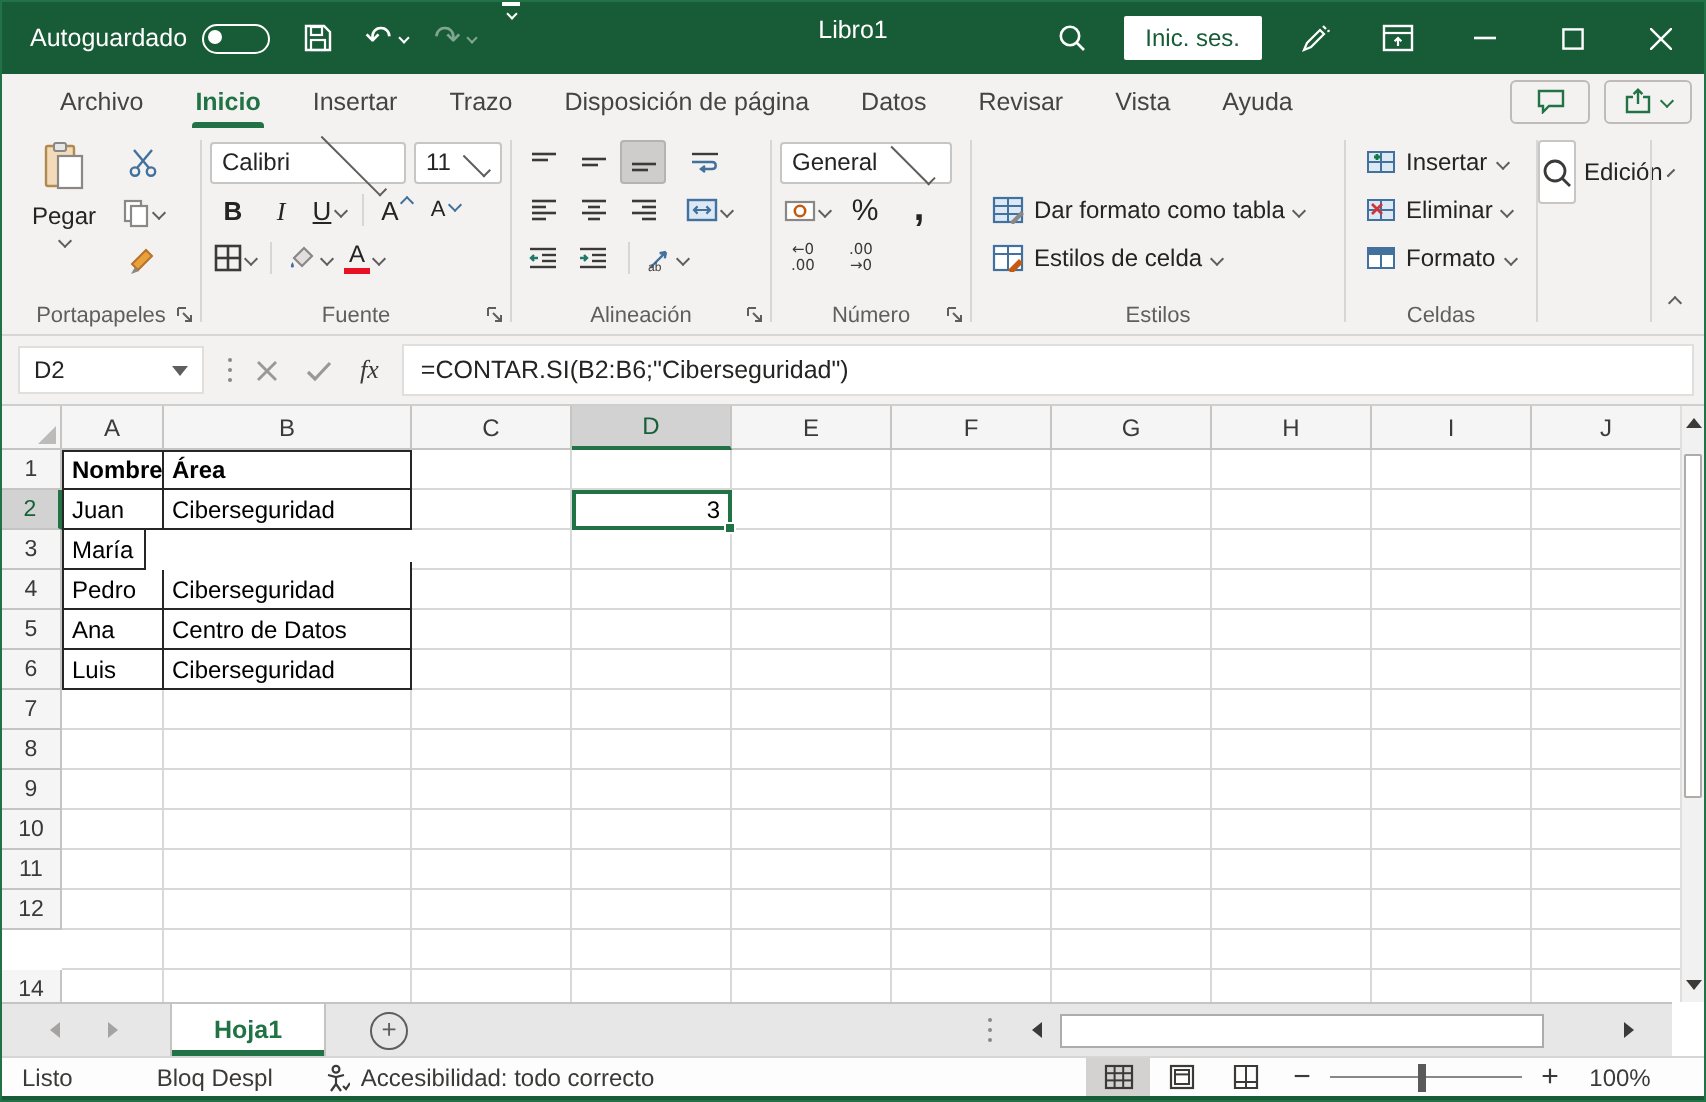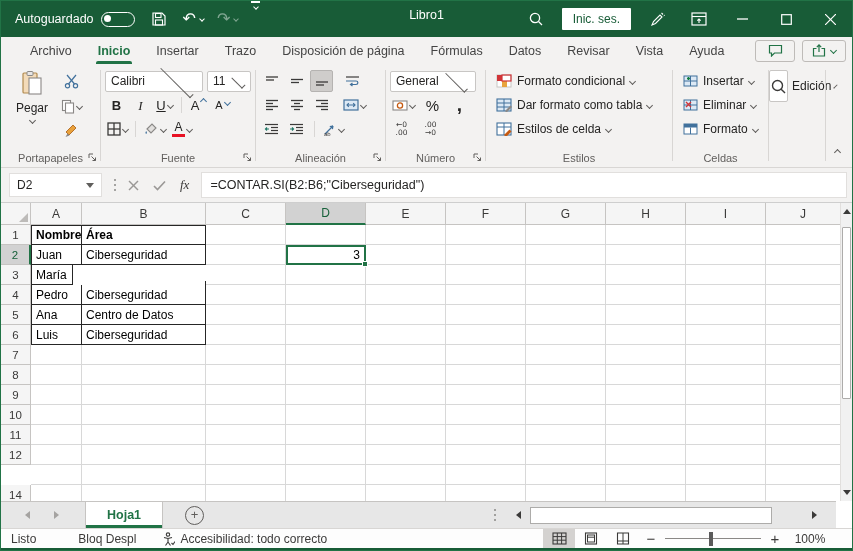--- a/index.html
+++ b/index.html
@@ -193,21 +193,20 @@
     </div>
   </div>
 
   <div class="tabrow">
     <div style="display:flex;height:100%">
         <div class="tab">Archivo</div>
         <div class="tab active">Inicio</div>
         <div class="tab">Insertar</div>
         <div class="tab">Trazo</div>
         <div class="tab">Disposición de página</div>
-        <div class="tab">Fórmulas</div>
         <div class="tab">Datos</div>
         <div class="tab">Revisar</div>
         <div class="tab">Vista</div>
         <div class="tab">Ayuda</div>
       </div>
     <div class="trbtns">
       <span class="trbtn" style="width:40px">
         <svg width="15" height="13" viewBox="0 0 15 13">
             <path d="M1.5 1.5 h12 v7.5 h-7 l-3 3 v-3 h-2 z" fill="none" stroke="#217346" stroke-width="1.2"></path>
           </svg>
@@ -474,32 +473,20 @@
       <span class="dlg">
           <svg width="9" height="9" viewBox="0 0 9 9">
             <path d="M1 1 H5 M1 1 V5" stroke="#605E5C" fill="none"></path>
             <path d="M3.5 3.5 L7.5 7.5 M7.5 4.5 V7.5 H4.5" stroke="#605E5C" fill="none"></path>
           </svg>
         </span>
     </div>
     <div class="gsep" style="left:484px"></div>
 
     <div class="group" style="left:485px;width:186px">
-      <div class="rrow r1" style="left:6px">
-        <span class="srow">
-          <svg width="16" height="14" viewBox="0 0 16 14">
-              <rect x="1" y="1" width="14" height="12" fill="#fff" stroke="#C8C6C4" stroke-width="1"></rect>
-              <rect x="1" y="1" width="5" height="6" fill="#D13438"></rect>
-              <rect x="6" y="7" width="5" height="6" fill="#E8A33D"></rect>
-              <rect x="6" y="1" width="9" height="6" fill="none" stroke="#D13438" stroke-width="1.2"></rect>
-            </svg>
-          <span class="slabel">Formato condicional</span>
-          <span class="chev"></span>
-        </span>
-      </div>
       <div class="rrow r2" style="left:6px">
         <span class="srow">
           <svg width="16" height="14" viewBox="0 0 16 14">
               <rect x="1" y="1" width="14" height="12" fill="#DCE9F5" stroke="#41719C" stroke-width="1.1"></rect>
               <line x1="1" y1="5" x2="15" y2="5" stroke="#41719C"></line>
               <line x1="1" y1="9" x2="15" y2="9" stroke="#41719C"></line>
               <line x1="8" y1="1" x2="8" y2="13" stroke="#41719C"></line>
               <path d="M9 13 L14.5 7.5 L16 9 L10.5 14.5 Z" fill="#8A8886"></path>
             </svg>
           <span class="slabel">Dar formato como tabla</span>

